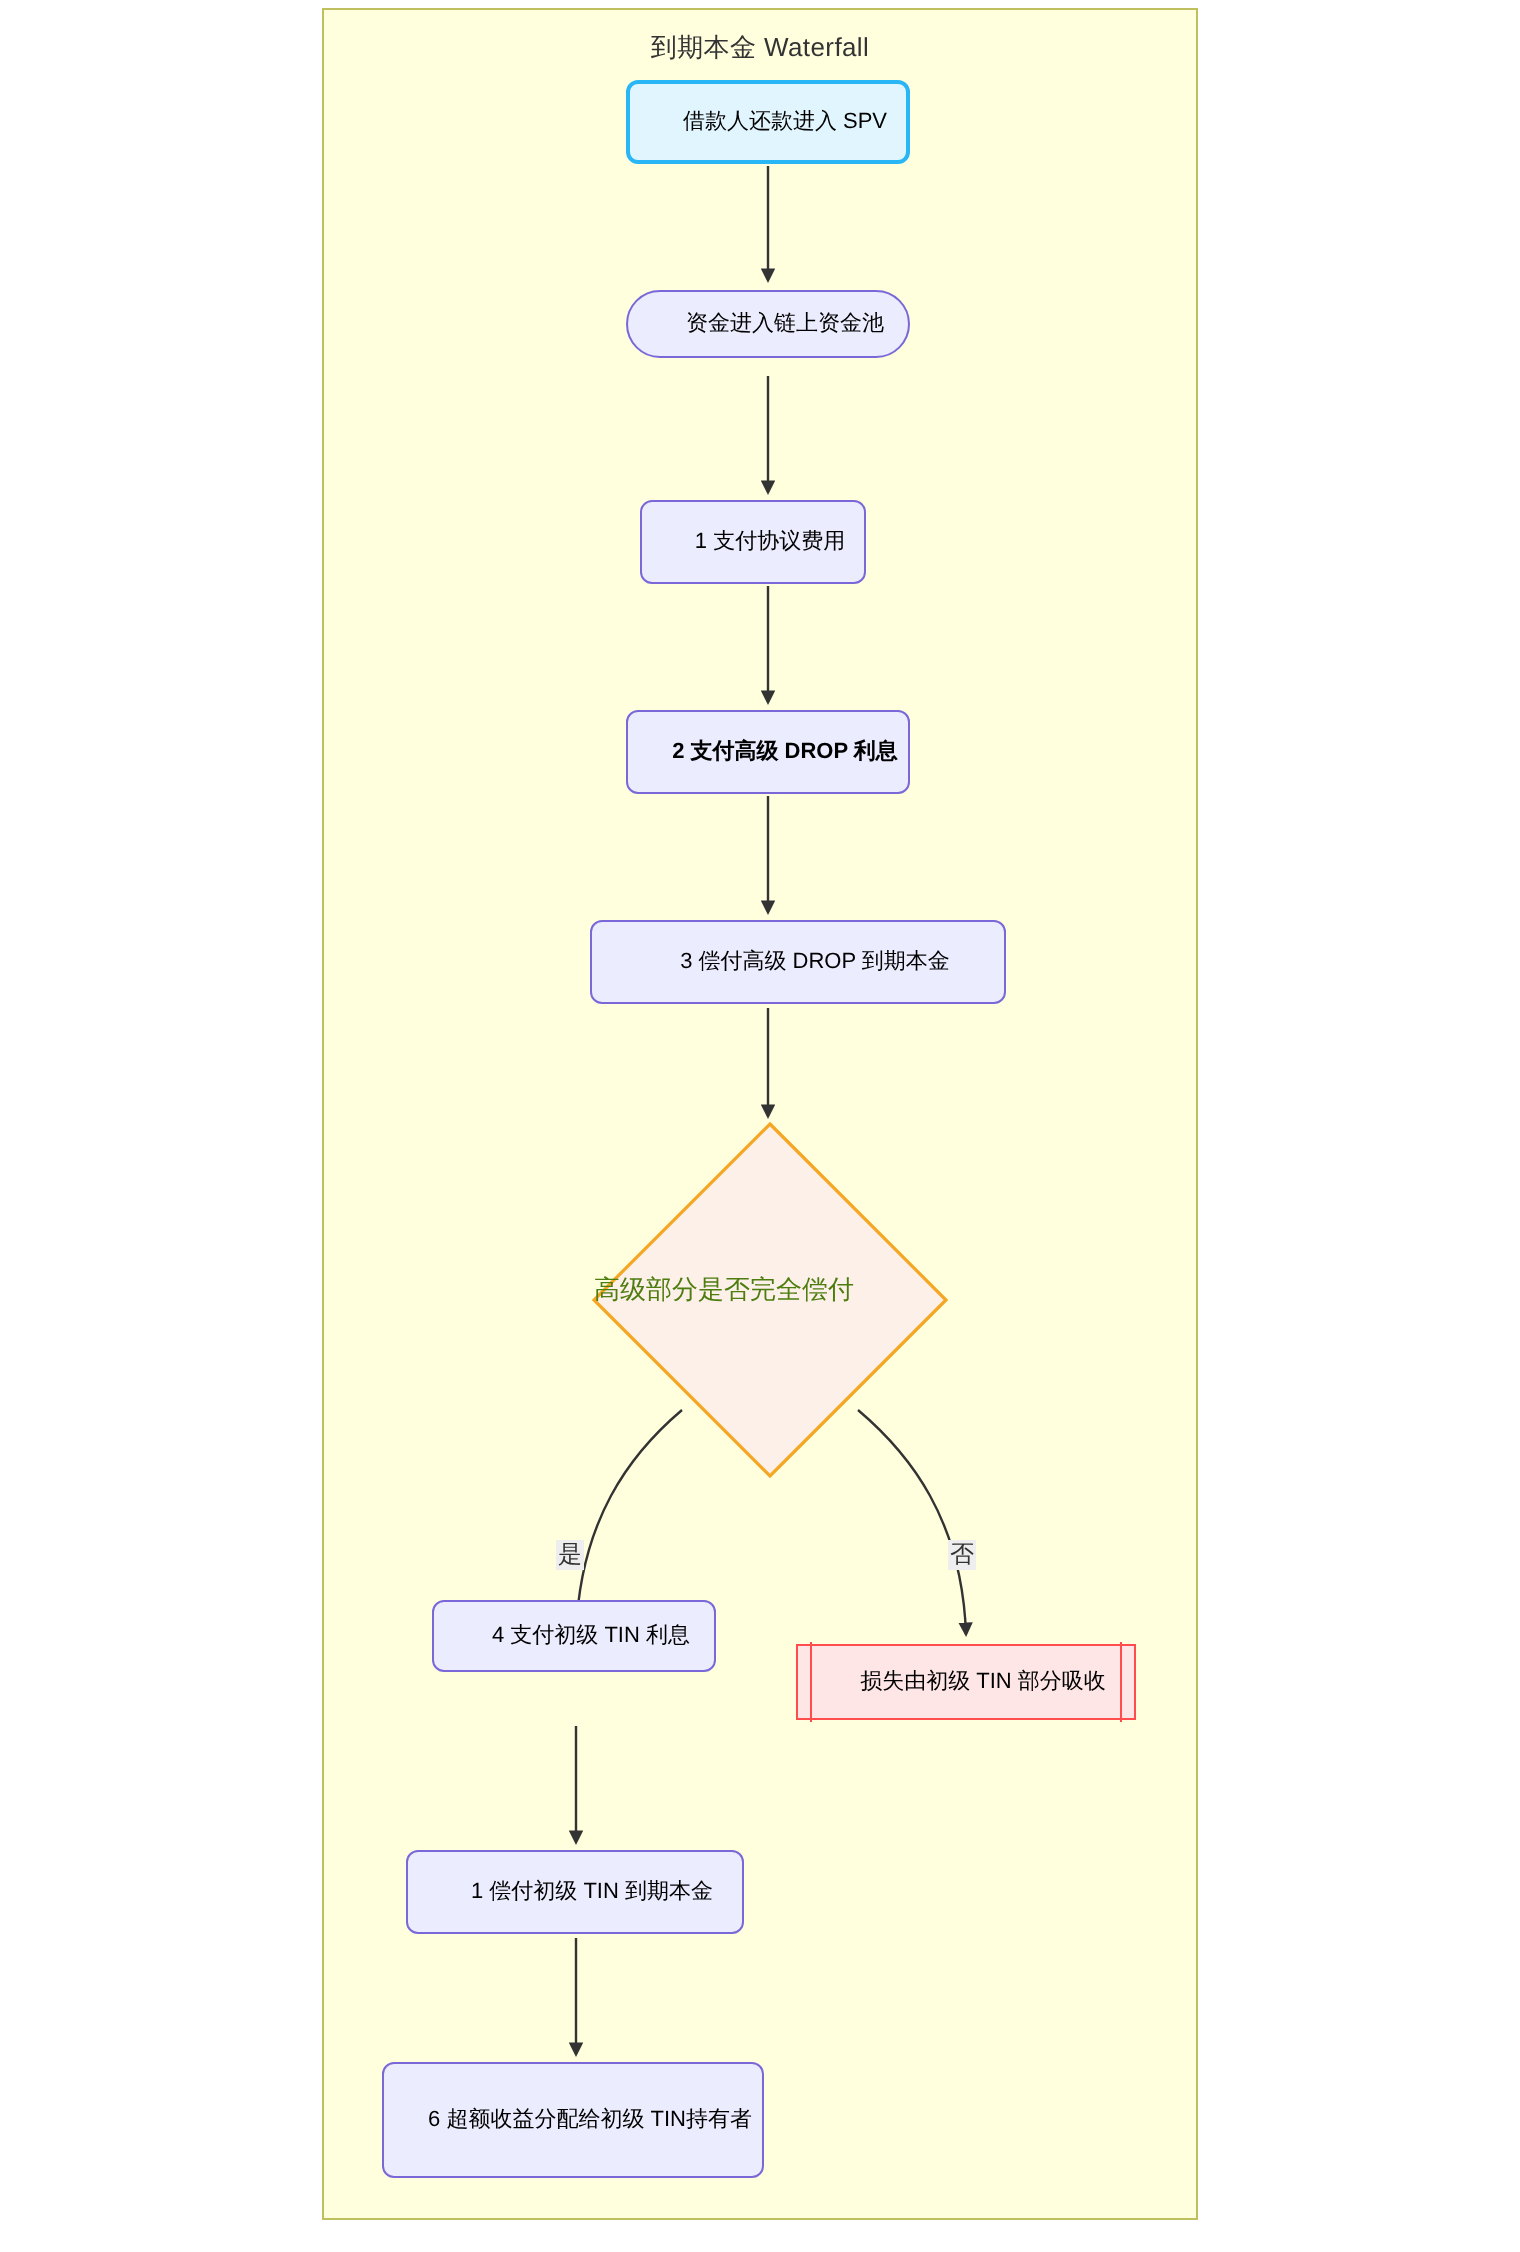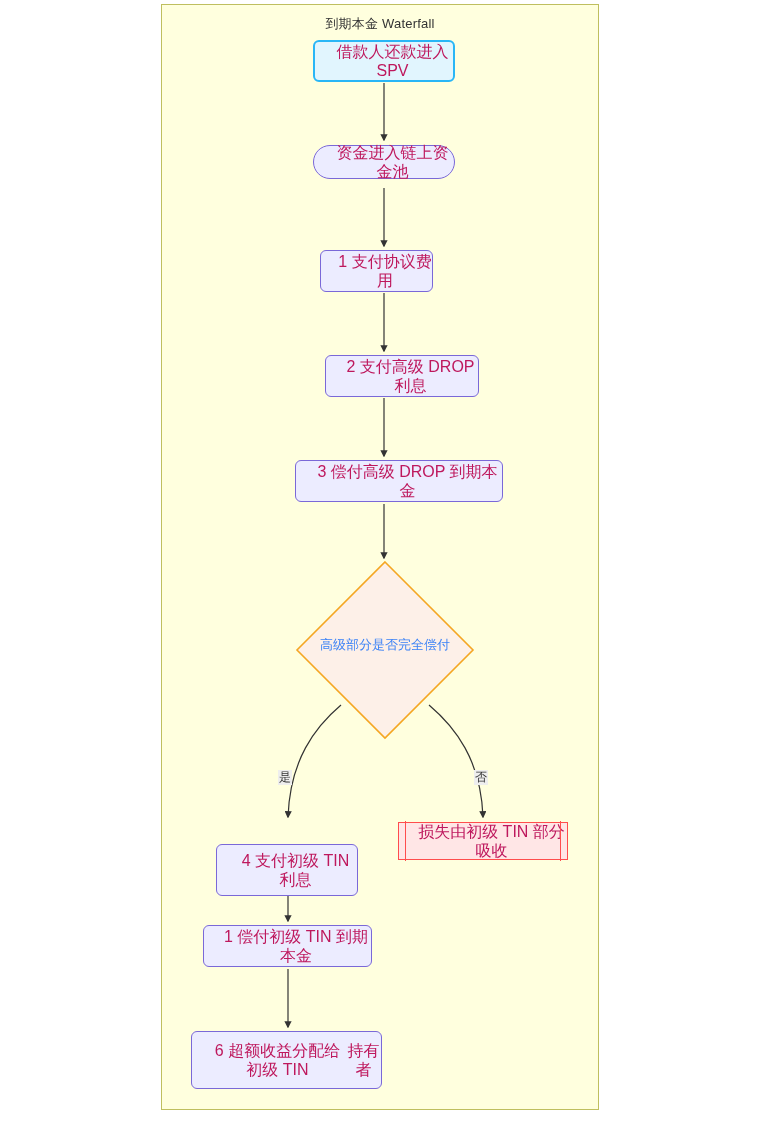--- a/index.html
+++ b/index.html
@@ -42,23 +42,23 @@
     height: 1126px;
     overflow: visible;
   }
   .node-box {
     position: absolute;
     box-sizing: border-box;
     display: flex;
     align-items: center;
     justify-content: center;
     text-align: center;
-    font-size: 16px;
+    font-size: 11px;
     line-height: 19px;
-    color: #be185d;
+    color: #000000;
     border-radius: 6px;
     padding-left: 17px;
   }
   .node-start {
     background: #e1f5fe;
     border: 2px solid #29b6f6;
   }
   .node-process {
     background: #ececff;
     border: 1.6px solid #7a68d8;
@@ -77,23 +77,22 @@
     width: 0;
     border-left: 1.6px solid #ff4d4d;
   }
   .node-loss::before { left: 6px; }
   .node-loss::after  { right: 6px; }
   .decision-label {
     position: absolute;
     left: 297px;
     top: 636px;
     width: 176px;
-    text-align: center;
     font-size: 13px;
-    color: #3b82f6;
+    color: #4d7c0f;
   }
   .edge-label {
     position: absolute;
     font-size: 12px;
     color: #333333;
     background: #eeeeee;
     padding: 0 1px;
     line-height: 15px;
   }
 </style>
@@ -122,35 +121,35 @@
     <path d="M 288 969 L 288 1027"></path>
   </g>
 </svg>
 
 <div class="node-box node-start" style="left:313px; top:40px; width:142px; height:42px;">借款人还款进入 SPV</div>
 
 <div class="node-box node-process" style="left:313px; top:145px; width:142px; height:34px;border-radius:18px;">资金进入链上资金池</div>
 
 <div class="node-box node-process" style="left:320px; top:250px; width:113px; height:42px;">1 支付协议费用</div>
 
-<div class="node-box node-process" style="left:325px; top:355px; width:154px; height:42px;">2 支付高级 DROP 利息</div>
+<div class="node-box node-process" style="left:313px; top:355px; width:142px; height:42px;font-weight:bold;">2 支付高级 DROP 利息</div>
 
 <div class="node-box node-process" style="left:295px; top:460px; width:208px; height:42px;">3 偿付高级 DROP 到期本金</div>
 
 <svg style="position:absolute; left:0; top:0; width:760px; height:1126px; overflow:visible; pointer-events:none;" xmlns="http://www.w3.org/2000/svg">
   <polygon points="385,562 473,650 385,738 297,650" fill="#fdf0e8" stroke="#f5a623" stroke-width="1.6"></polygon>
 </svg>
 
 <div class="decision-label">高级部分是否完全偿付</div>
 
 <div class="edge-label" style="left:278px; top:770px;">是</div>
 
 <div class="edge-label" style="left:474px; top:770px;">否</div>
 
-<div class="node-box node-process" style="left:216px; top:844px; width:142px; height:52px;">4 支付初级 TIN 利息</div>
+<div class="node-box node-process" style="left:216px; top:800px; width:142px; height:36px;">4 支付初级 TIN 利息</div>
 
 <div class="node-box node-loss" style="left:398px; top:822px; width:170px; height:38px;">损失由初级 TIN 部分吸收</div>
 
 <div class="node-box node-process" style="left:203px; top:925px; width:169px; height:42px;">1 偿付初级 TIN 到期本金</div>
 
 <div class="node-box node-process" style="left:191px; top:1031px; width:191px; height:58px; flex-direction:row;">
   <span>6 超额收益分配给初级 TIN</span>
   <span>持有者</span>
 </div>
 

